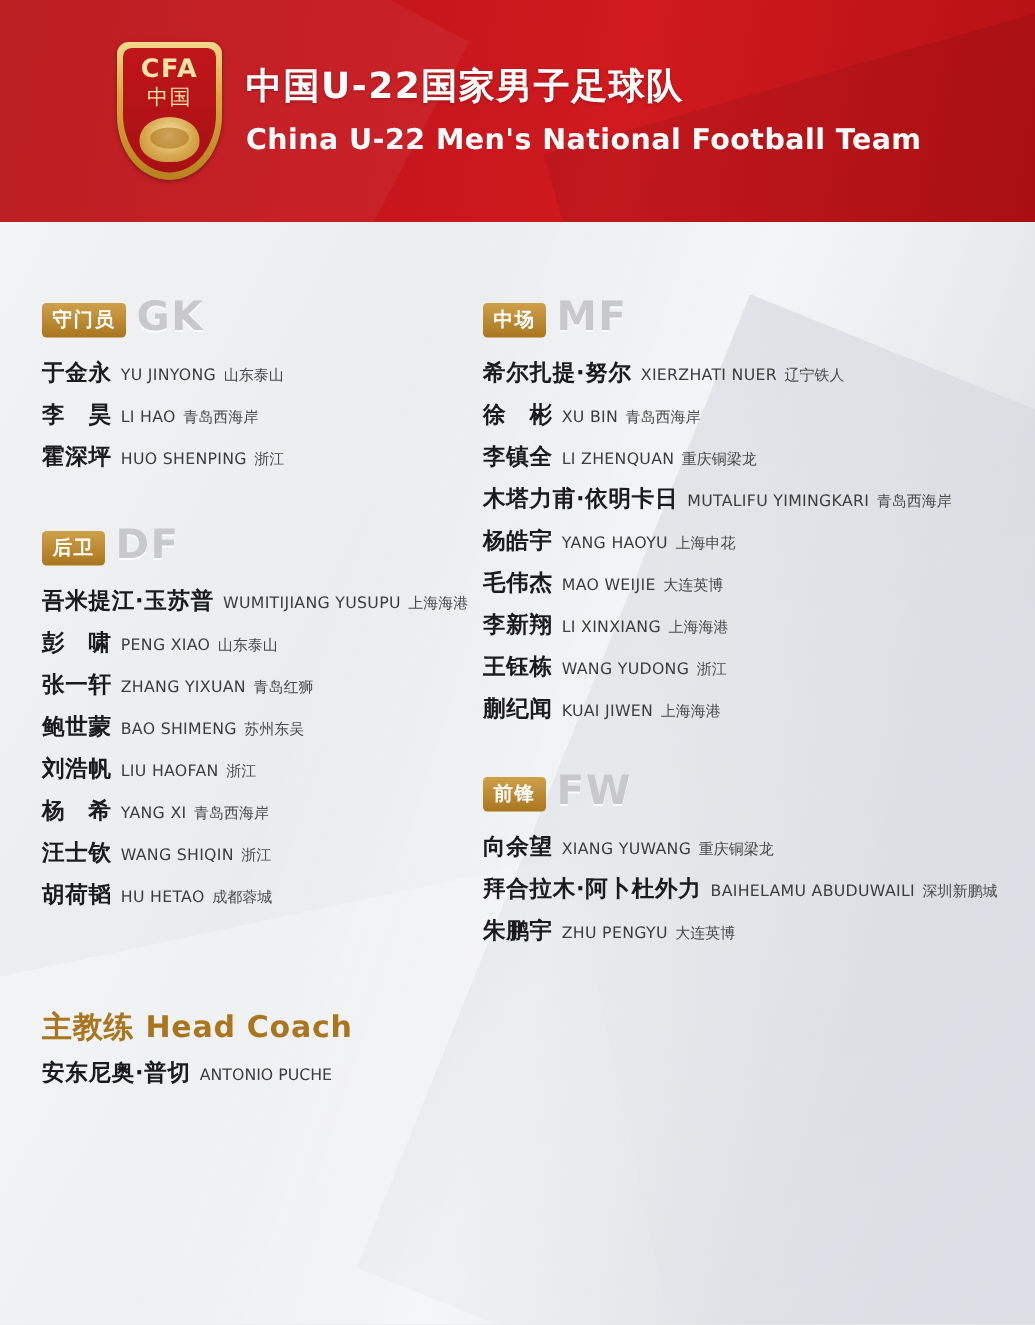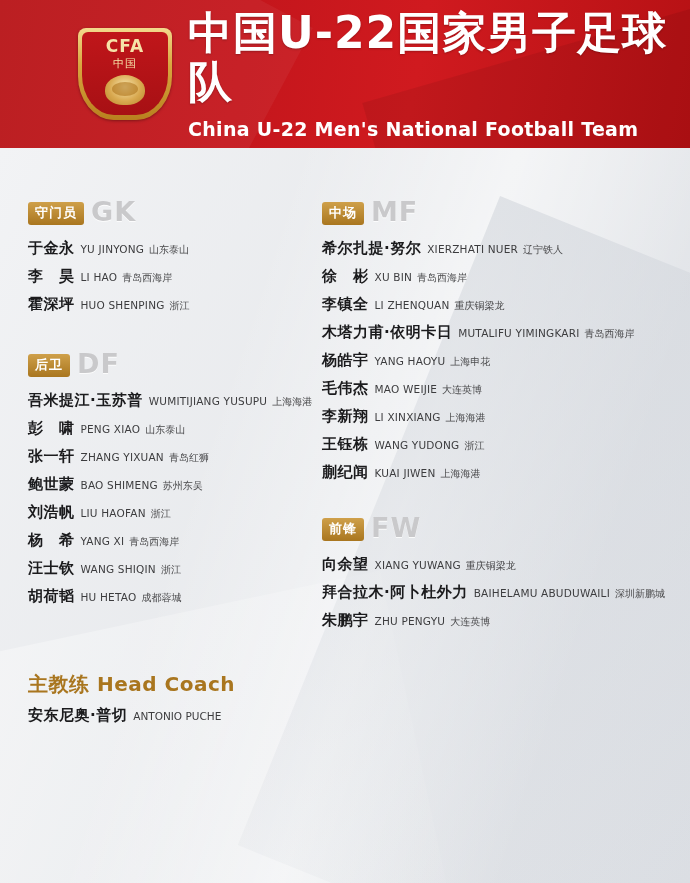--- a/index.html
+++ b/index.html
@@ -33,21 +33,21 @@
     transform: rotate(-16deg);
   }
   .header-inner {
     position: relative; z-index: 3;
     display: flex; align-items: center;
     height: 148px;
     padding-left: 78px;
   }
   
   .crest {
-    width: 94px; height: 92px;
+    width: 70px; height: 92px;
     position: relative;
     margin-right: 16px;
     flex: 0 0 auto;
   }
   .crest .shield {
     position: absolute; inset: 0;
     background: linear-gradient(180deg, #f3d98c 0%, #d9a63f 40%, #b8801f 100%);
     border-radius: 8px 8px 36px 36px / 8px 8px 44px 44px;
     box-shadow: 0 1px 3px rgba(0,0,0,0.35);
   }
@@ -57,38 +57,38 @@
     border-radius: 6px 6px 32px 32px / 6px 6px 40px 40px;
     display: flex; flex-direction: column; align-items: center;
     padding-top: 6px;
   }
   .crest .cfa-text {
     font-family: "DejaVu Sans", sans-serif;
     font-weight: bold; font-size: 17px; letter-spacing: 1px;
     color: #f6e3a8; line-height: 1;
   }
   .crest .cn-text {
-    font-size: 11px; color: #f6e3a8; margin-top: 1px; letter-spacing: 1px;
+    font-size: 14px; color: #f6e3a8; margin-top: 1px; letter-spacing: 1px;
   }
   .crest .dragon {
     width: 40px; height: 30px; margin-top: 4px;
     border-radius: 50% 50% 45% 45%;
     background: radial-gradient(ellipse at 50% 40%, #f7e6b0 0%, #e0b košík 0%, #d9a950 55%, #b8842a 100%);
     background: radial-gradient(ellipse at 50% 40%, #f7e6b0 0%, #d9a950 55%, #b8842a 100%);
     position: relative;
   }
   .crest .dragon::before {
     content: ""; position: absolute; left: 7px; top: 7px;
     width: 26px; height: 14px; border-radius: 50%;
     background: rgba(170,110,20,0.55);
   }
   .title-block { display: flex; flex-direction: column; justify-content: center; }
   .title-cn {
     font-family: "DejaVu Sans", sans-serif;
-    font-size: 44px; font-weight: bold; color: #ffffff;
+    font-size: 24px; font-weight: bold; color: #ffffff;
     letter-spacing: 1px; line-height: 1.12;
     text-shadow: 0 1px 2px rgba(0,0,0,0.25);
   }
   .title-en {
     font-family: "DejaVu Sans", sans-serif;
     font-size: 19px; font-weight: bold; color: #ffffff;
     letter-spacing: 0.3px; margin-top: 12px;
   }
 
   

